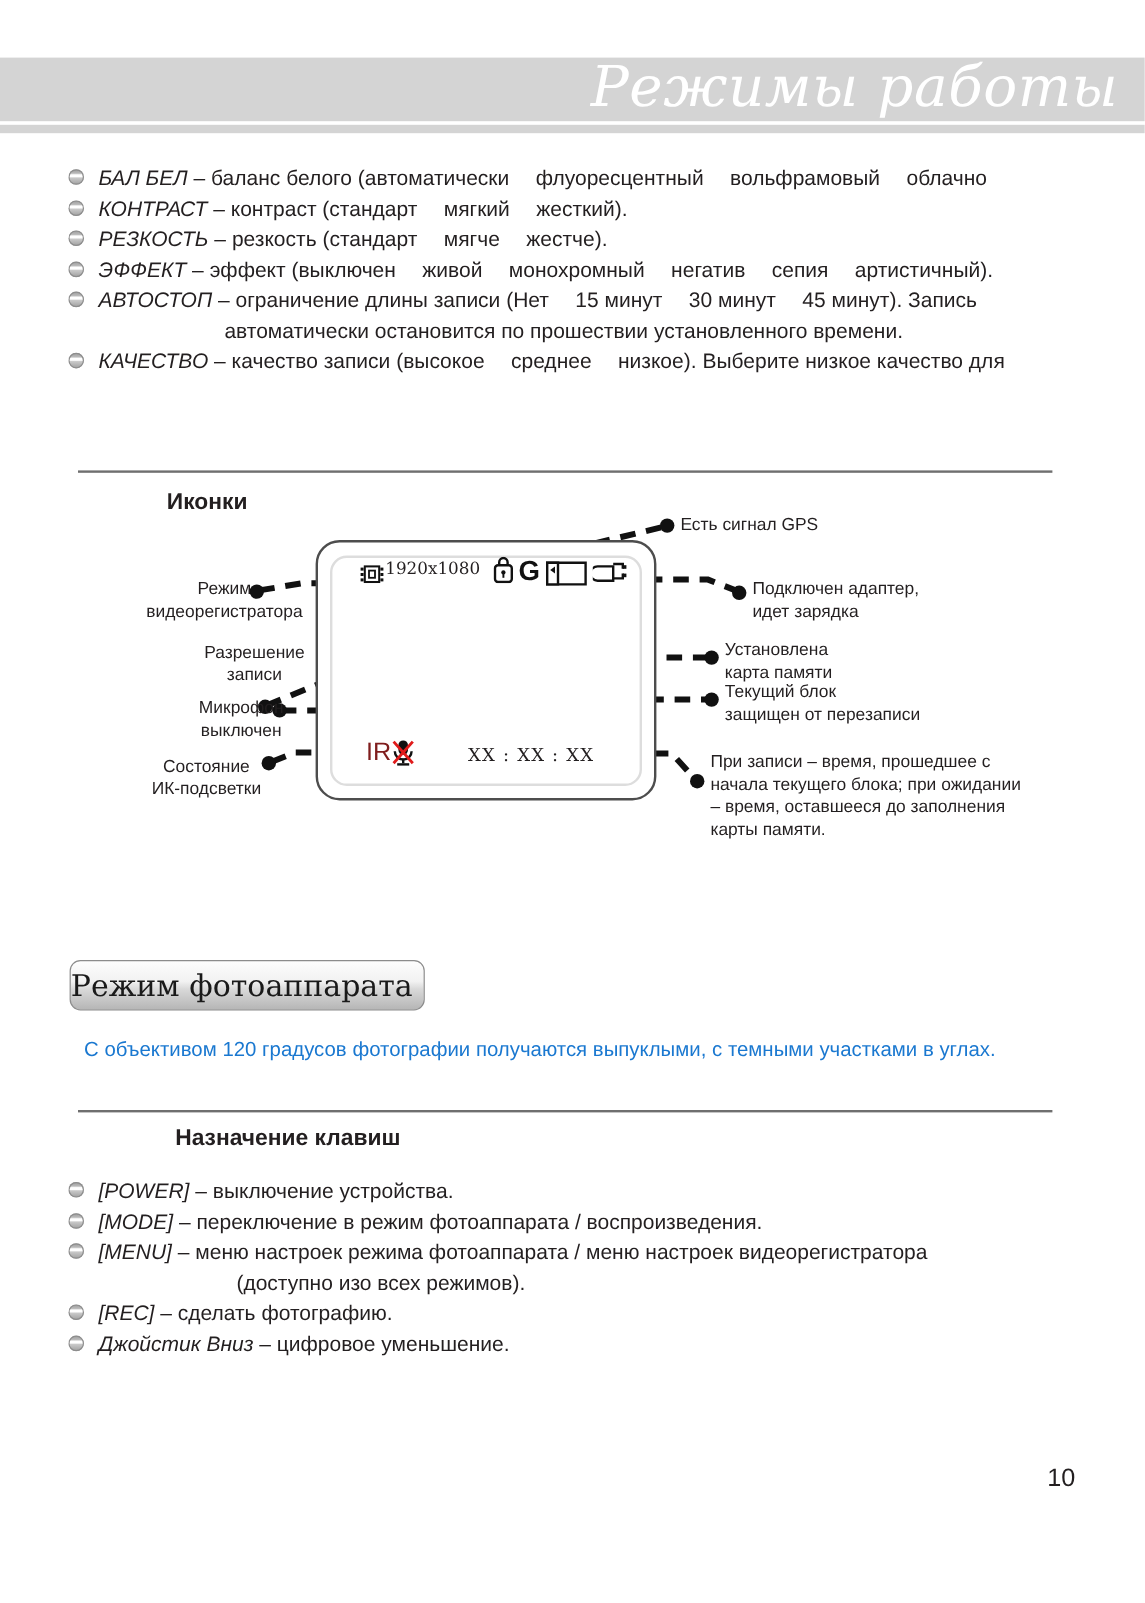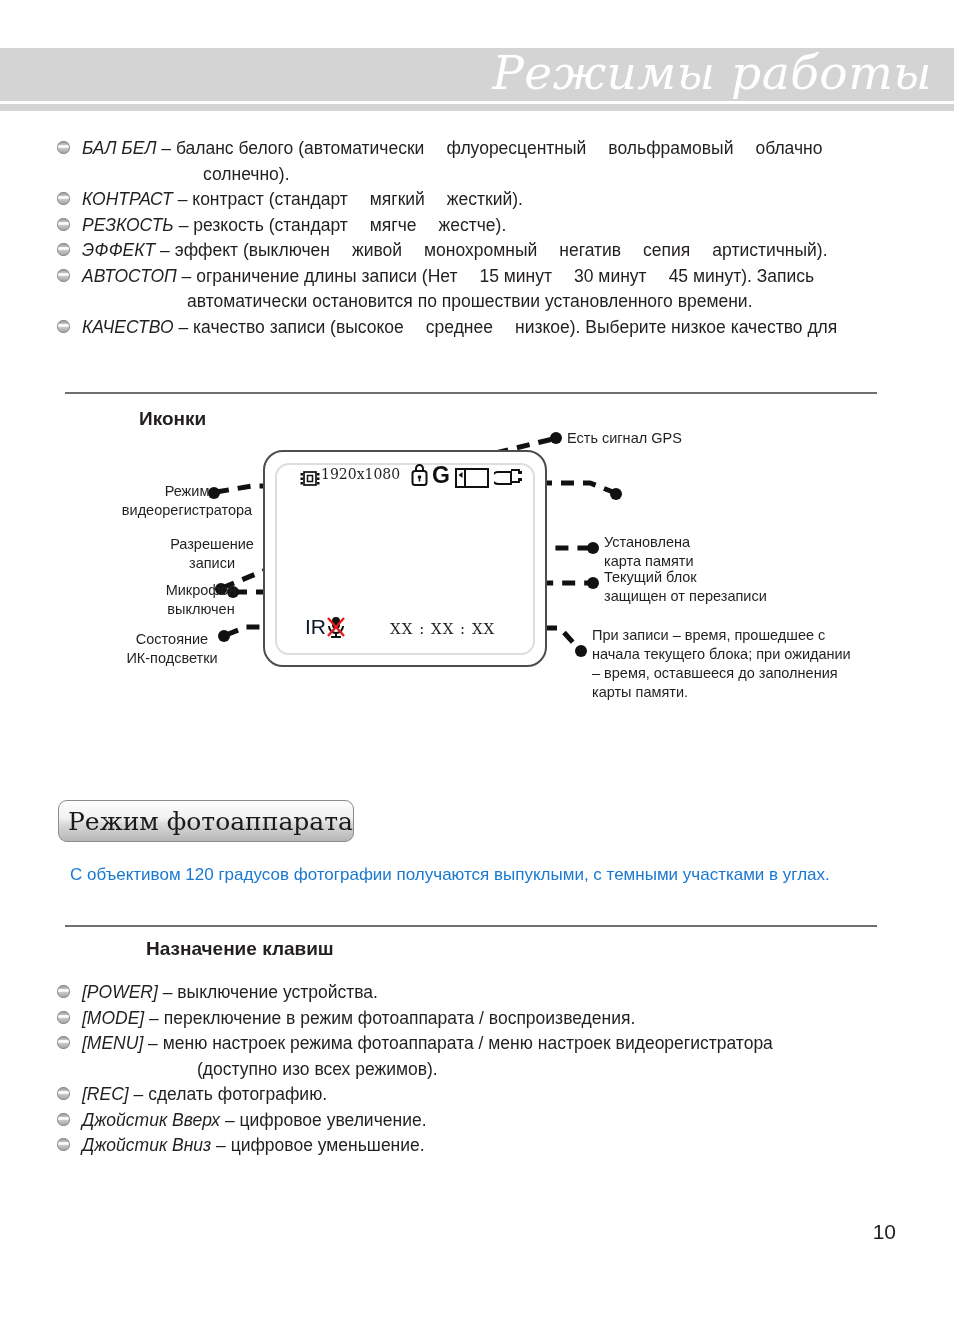--- a/index.html
+++ b/index.html
@@ -160,21 +160,21 @@
     font-size: 23px;
     font-weight: bold;
     color: #111111;
     font-family: "Liberation Sans", sans-serif;
   }
   .ic-ir {
     position: absolute;
     left: 305px;
     top: 195px;
     font-size: 21px;
-    color: #0f172a;
+    color: #7f1d1d;
     font-family: "Liberation Sans", sans-serif;
   }
   .ic-time {
     position: absolute;
     left: 390px;
     top: 200px;
     font-family: "DejaVu Serif", "Liberation Serif", serif;
     font-size: 15px;
     letter-spacing: 1px;
     color: #231f20;
@@ -187,21 +187,21 @@
     top: 800px;
     width: 296px;
     height: 42px;
     border: 1px solid #8c8c8c;
     border-radius: 9px;
     box-sizing: border-box;
     background: linear-gradient(to bottom,
         #fdfdfd 0%, #f2f2f2 42%, #d9d9d9 58%, #b6b6b6 100%);
     display: flex;
     align-items: center;
-    justify-content: flex-end;
+    justify-content: flex-start;
   }
   .mode-box-label {
     font-family: "DejaVu Serif", "Liberation Serif", serif;
     font-size: 25px;
     color: #1a1a1a;
     white-space: nowrap;
   }
 
   .note-blue {
     position: absolute;
@@ -248,21 +248,20 @@
 <div class="header-band"></div>
 <div class="header-title">Режимы работы</div>
 <div class="header-rule"></div>
 
 <div class="top-list">
 
   <div class="tl-item">
     <span class="bullet"></span>
     <span class="tl-key">БАЛ БЕЛ</span><span> – </span><span>баланс белого (автоматически</span><span class="sp-3"></span><span>флуоресцентный</span><span class="sp-3"></span><span>вольфрамовый</span><span class="sp-3"></span><span>облачно</span>
   </div>
-  <div class="tl-line2">солнечно).</div>
 
   <div class="tl-item">
     <span class="bullet"></span>
     <span class="tl-key">КОНТРАСТ</span><span> – </span><span>контраст (стандарт</span><span class="sp-3"></span><span>мягкий</span><span class="sp-3"></span><span>жесткий).</span>
   </div>
 
   <div class="tl-item">
     <span class="bullet"></span>
     <span class="tl-key">РЕЗКОСТЬ</span><span> – </span><span>резкость (стандарт</span><span class="sp-3"></span><span>мягче</span><span class="sp-3"></span><span>жестче).</span>
   </div>
@@ -387,20 +386,24 @@
     <div>выключен</div>
   </div>
   <div class="dlabel left" style="left:107px; top:210px; width:130px;">
     <div>Состояние</div>
     <div>ИК-подсветки</div>
   </div>
 
   <div class="dlabel right" style="left:567px; top:9px; width:220px;">
     <div>Есть сигнал GPS</div>
   </div>
+  <div class="dlabel right" style="left:627px; top:62px; width:240px;">
+    <div>Подключен адаптер,</div>
+    <div>идет зарядка</div>
+  </div>
   <div class="dlabel right" style="left:604px; top:113px; width:230px;">
     <div>Установлена</div>
     <div>карта памяти</div>
   </div>
   <div class="dlabel right" style="left:604px; top:148px; width:250px;">
     <div>Текущий блок</div>
     <div>защищен от перезаписи</div>
   </div>
   <div class="dlabel right" style="left:592px; top:206px; width:300px;">
     <div>При записи – время, прошедшее с</div>
@@ -431,21 +434,17 @@
     <span class="bullet"></span>
     <span class="kl-key">[MENU]</span><span> – </span><span>меню настроек режима фотоаппарата / меню настроек видеорегистратора</span>
   </div>
   <div class="kl-line2">(доступно изо всех режимов).</div>
   <div class="kl-item">
     <span class="bullet"></span>
     <span class="kl-key">[REC]</span><span> – </span><span>сделать фотографию.</span>
   </div>
   <div class="kl-item">
     <span class="bullet"></span>
-    <span class="kl-key">Джойстик Вверх</span><span> – </span><span>цифровое увеличение.</span>
-  </div>
-  <div class="kl-item">
-    <span class="bullet"></span>
     <span class="kl-key">Джойстик Вниз</span><span> – </span><span>цифровое уменьшение.</span>
   </div>
 </div>
 
 <div class="page-number">10</div>
 
 </body></html>

